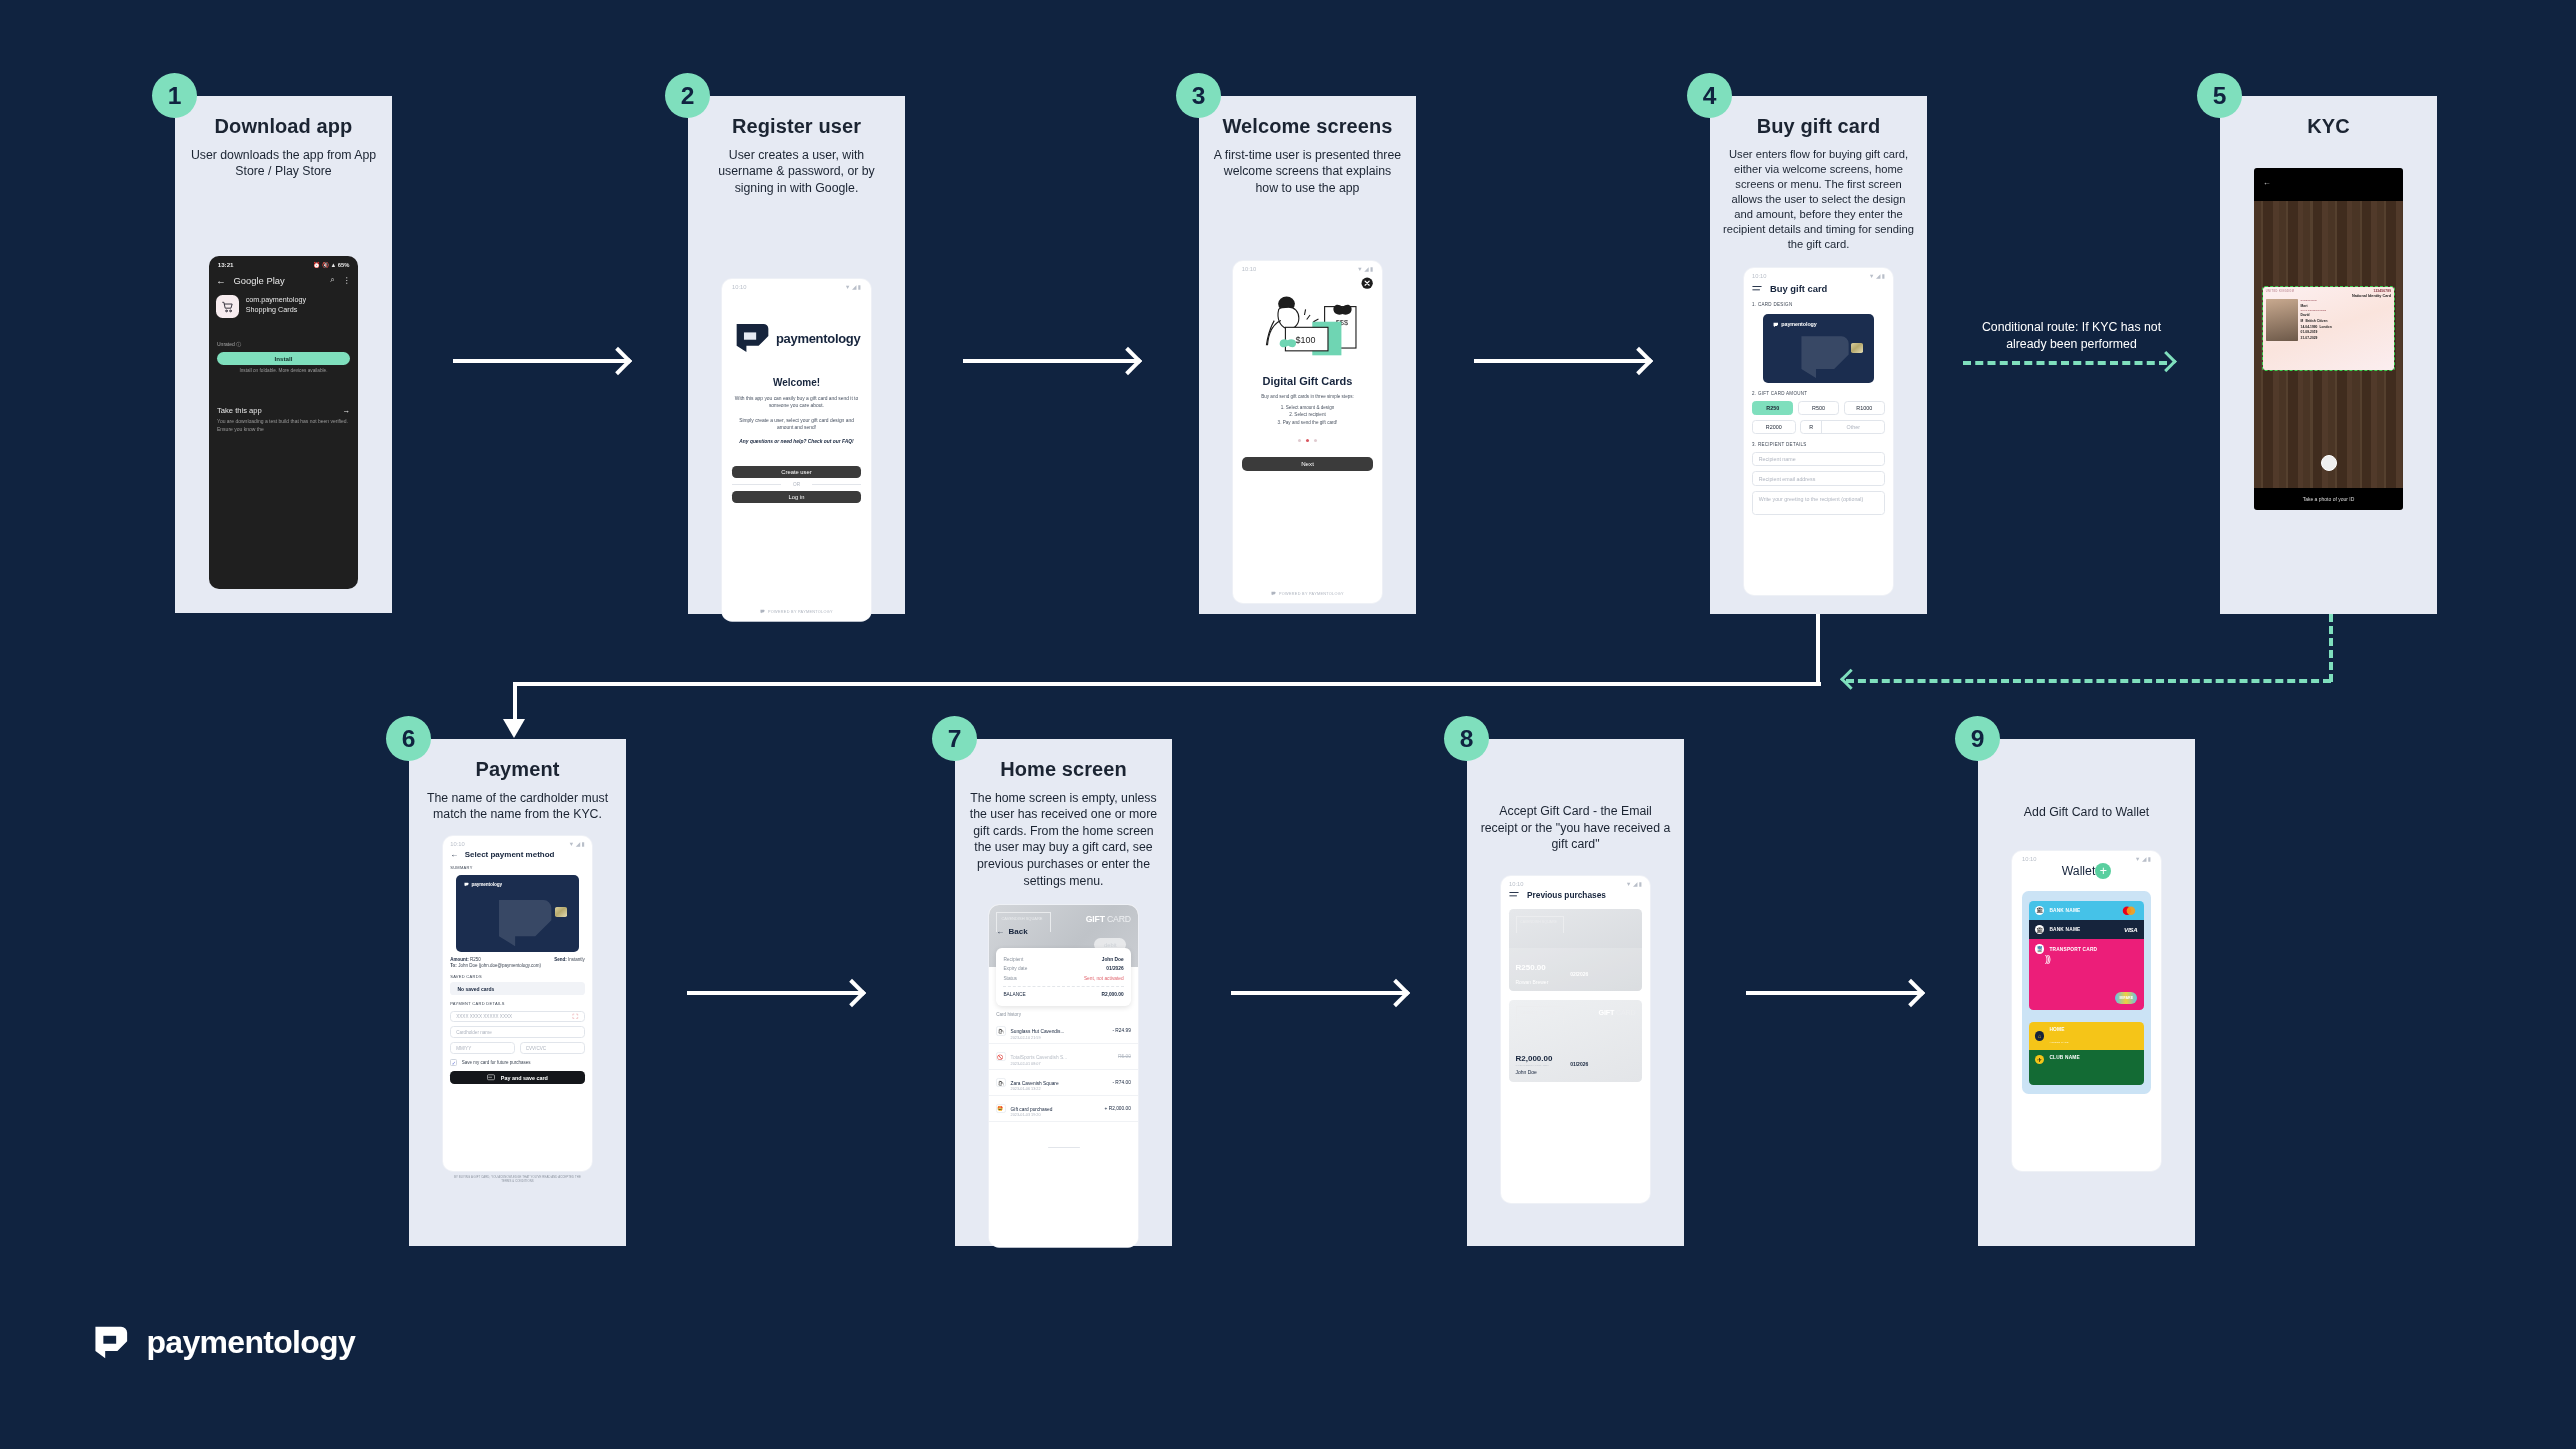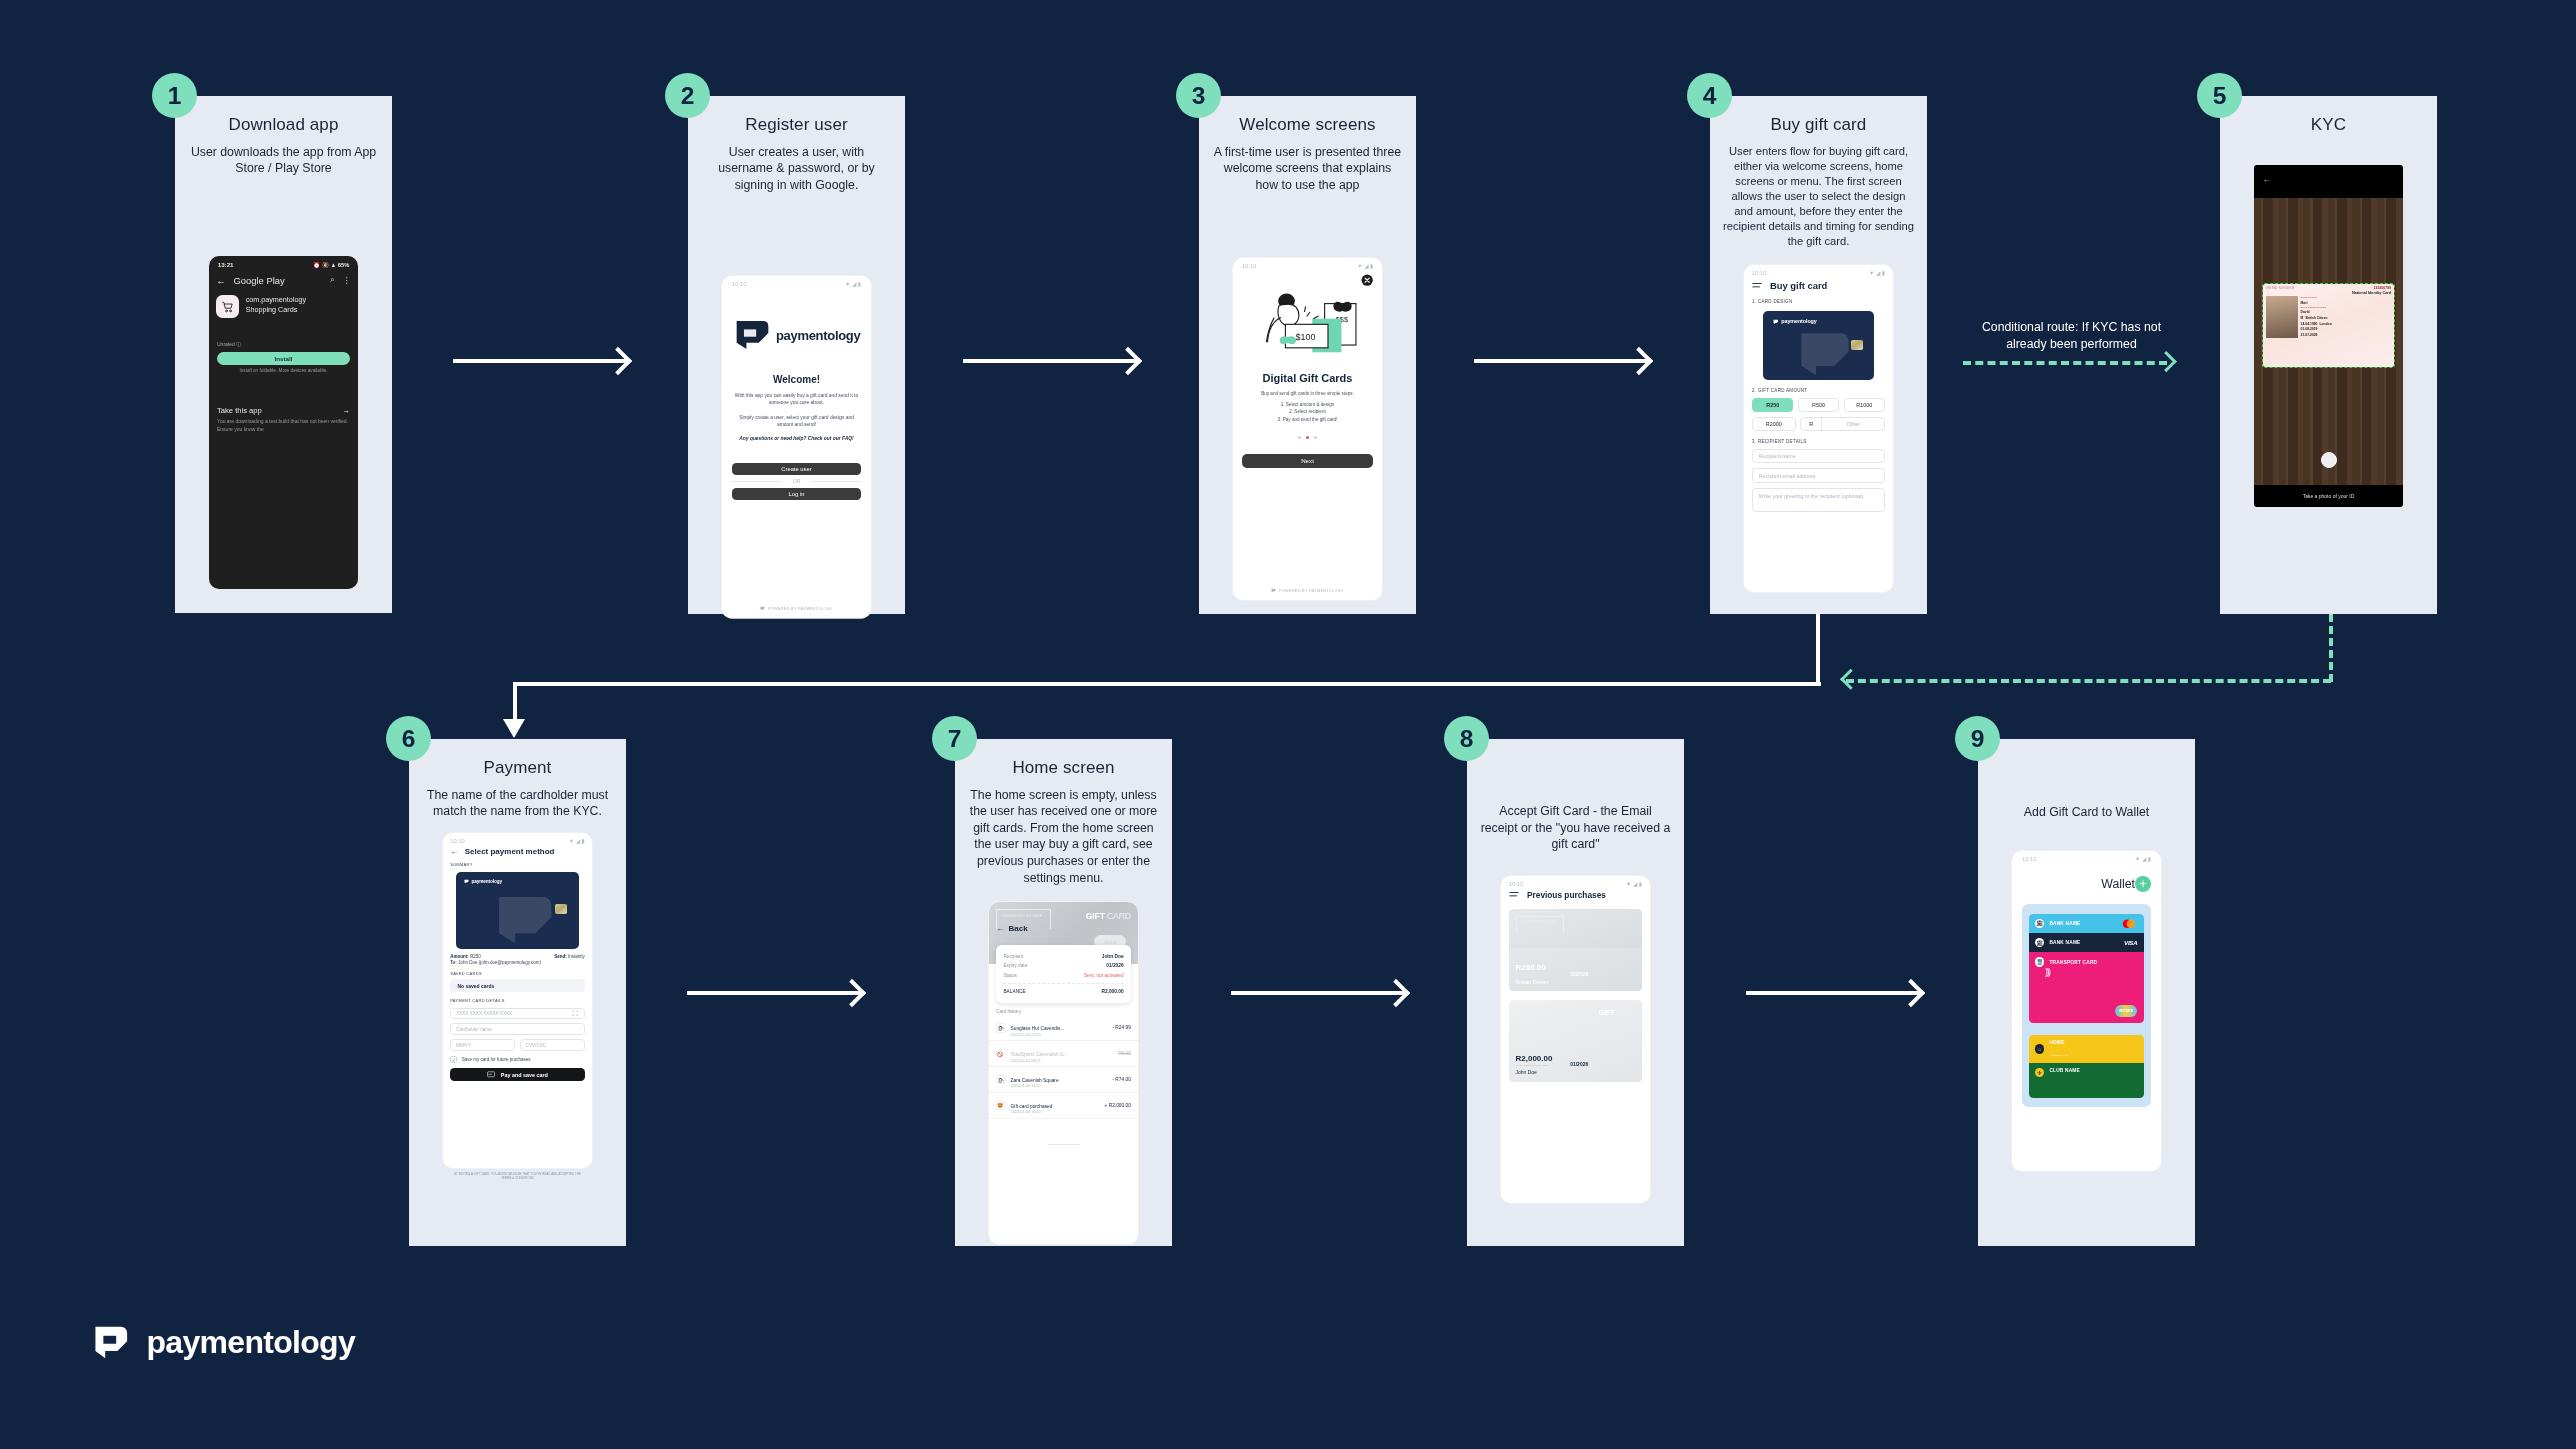--- a/index.html
+++ b/index.html
@@ -26,25 +26,26 @@
     border-radius: 50%;
     background: #7fdfbd;
     color: #102340;
     font-size: 24.6px;
     font-weight: bold;
     display: flex; align-items: center; justify-content: center;
     z-index: 5;
     left: -23px; top: -23px;
   }
   .card-title {
-    font-size: 17px;
+    font-size: 20px;
     color: #1b2432;
     margin-top: 19px;
     text-align: right;
     letter-spacing: 0.1px;
+    font-weight: bold;
   }
   .card-desc {
     font-size: 12.3px;
     color: #1b2432;
     text-align: center;
     line-height: 1.35;
     margin-top: 8.7px;
     padding: 0 13px;
   }
   .card-desc .ital { display: block; }
@@ -331,21 +332,21 @@
   .pp-amt { position: absolute; left: 6.5px; bottom: 19px; font-size: 8px; font-weight: bold; color: #fff; }
   .pp-amt.dark { color: #16243c; }
   .pp-name { position: absolute; left: 6.5px; bottom: 6.5px; font-size: 5px; color: #fff; }
   .pp-name.dark { color: #16243c; }
   .pp-exp { position: absolute; left: 46%; bottom: 14.5px; font-size: 5px; font-weight:bold; color: #fff; }
   .pp-exp.dark { color: #16243c; }
   .pp-card.light { background: linear-gradient(160deg,#eef0f2,#e3e5e8); }
 
   
   .wl { height: 100%; padding: 0 10px; }
-  .wl-head { display: flex; align-items: center; justify-content: flex-end; margin-top: 13px; }
+  .wl-head { display: flex; align-items: center; justify-content: center; }
   .wl-title { font-size: 12.3px; color: #16243c; }
   .wl-plus {
     width: 16px; height: 16px; border-radius: 50%; background: #59cf9f; color: #fff;
     display: flex; align-items: center; justify-content: center; font-size: 12.3px; line-height: 1;
   }
   .wl-tray { background: #cbe3f5; border-radius: 6.5px; margin-top: 12.3px; padding: 9.4px 7.2px; }
   .wl-stack { border-radius: 4.3px; overflow: hidden; }
   .wl-c { display: flex; align-items: center; gap: 5px; padding: 5px 5.8px; position: relative; }
   .wl-c .ic { width: 9.4px; height: 9.4px; border-radius: 50%; background: #fff; display:flex;align-items:center;justify-content:center;font-size:5.8px; flex:none;}
   .wl-c .nm { font-size: 4.8px; font-weight: bold; letter-spacing: 0.2px; }

